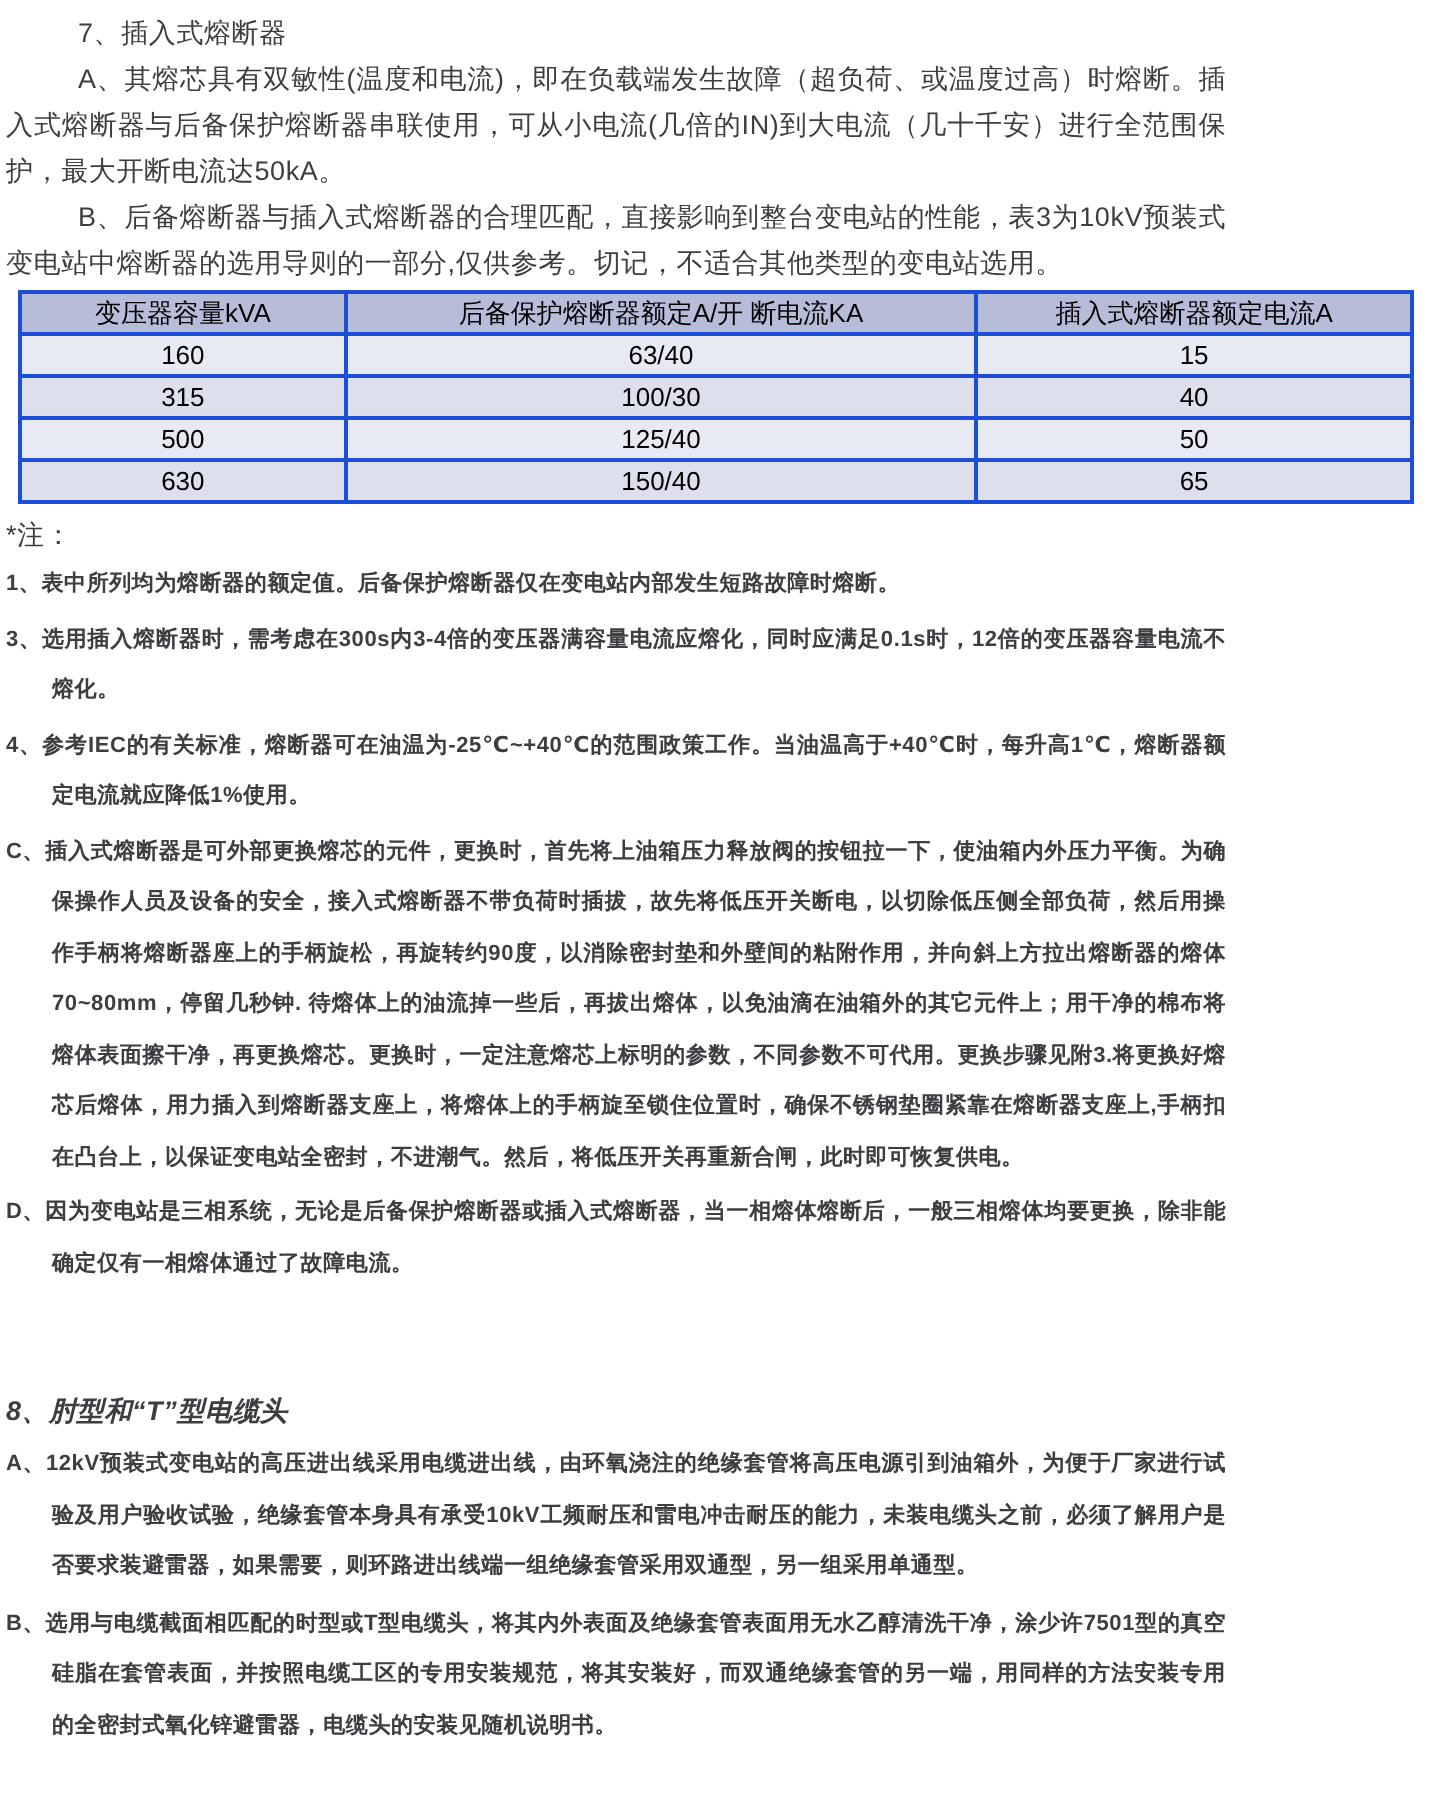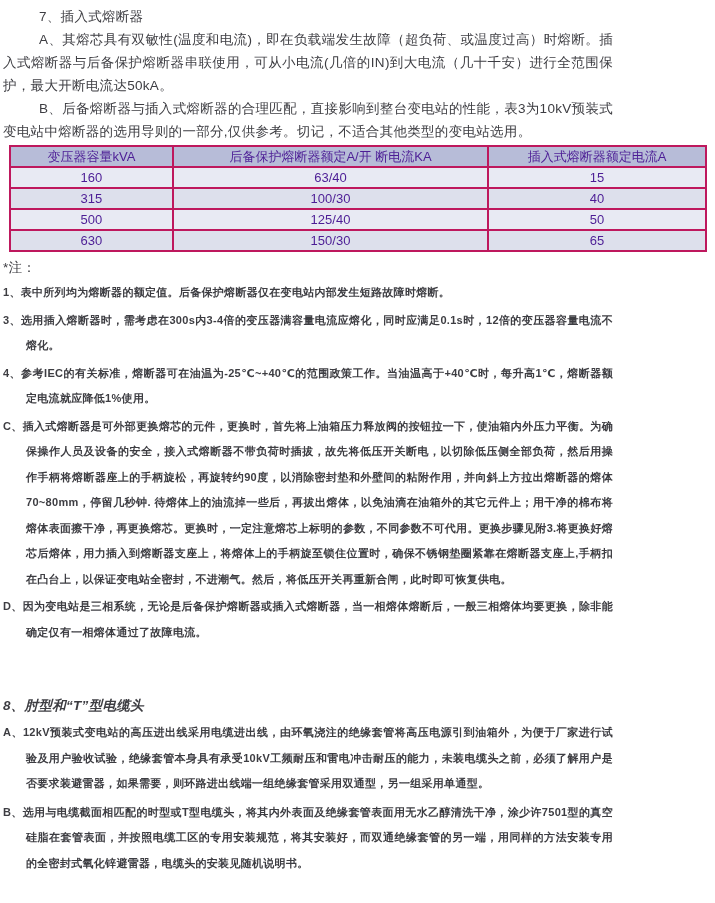--- a/index.html
+++ b/index.html
@@ -34,27 +34,27 @@
   }
   
   table.fuse {
     margin-left: 6px;
     margin-top: 2px;
     width: 698px;
     border-collapse: collapse;
     table-layout: fixed;
   }
   table.fuse th, table.fuse td {
-    border: 2px solid #be185d;
+    border: 2px solid #1d4ed8;
     font-weight: normal;
     text-align: center;
     font-size: 13px;
     height: 19px;
     padding: 0;
-    color: #4c1d95;
+    color: #000000;
   }
   table.fuse th { background: var(--table-header-bg, #b7bcd8); }
   table.fuse tr.r-odd td  { background: var(--table-row-odd-bg, #e8eaf3); }
   table.fuse tr.r-even td { background: var(--table-row-even-bg, #dde0ec); }
   col.c1 { width: 23.4%; } col.c2 { width: 45.3%; } col.c3 { width: 31.3%; }
   
   .notes { margin-top: 5px; }
   .notes-title {
     font-size: 13.5px; line-height: 22px; margin: 0 0 1px 0; letter-spacing: 0.3px;
   }
@@ -117,21 +117,21 @@
         <td>100/30</td>
         <td>40</td>
       </tr>
       <tr class="r-odd">
         <td>500</td>
         <td>125/40</td>
         <td>50</td>
       </tr>
       <tr class="r-even">
         <td>630</td>
-        <td>150/30</td>
+        <td>150/40</td>
         <td>65</td>
       </tr>
     </tbody>
   </table>
 
   <div class="notes">
     <p class="notes-title">*注：</p>
 
     <p class="hang"><span class="marker">1、</span><span>表中所列均为熔断器的额定值。后备保护熔断器仅在变电站内部发生短路故障时熔断。</span></p>
     <p class="hang"><span class="marker">3、</span><span>选用插入熔断器时，需考虑在300s内3-4倍的变压器满容量电流应熔化，同时应满足0.1s时，12倍的变压器容量电流不熔化。</span></p>

